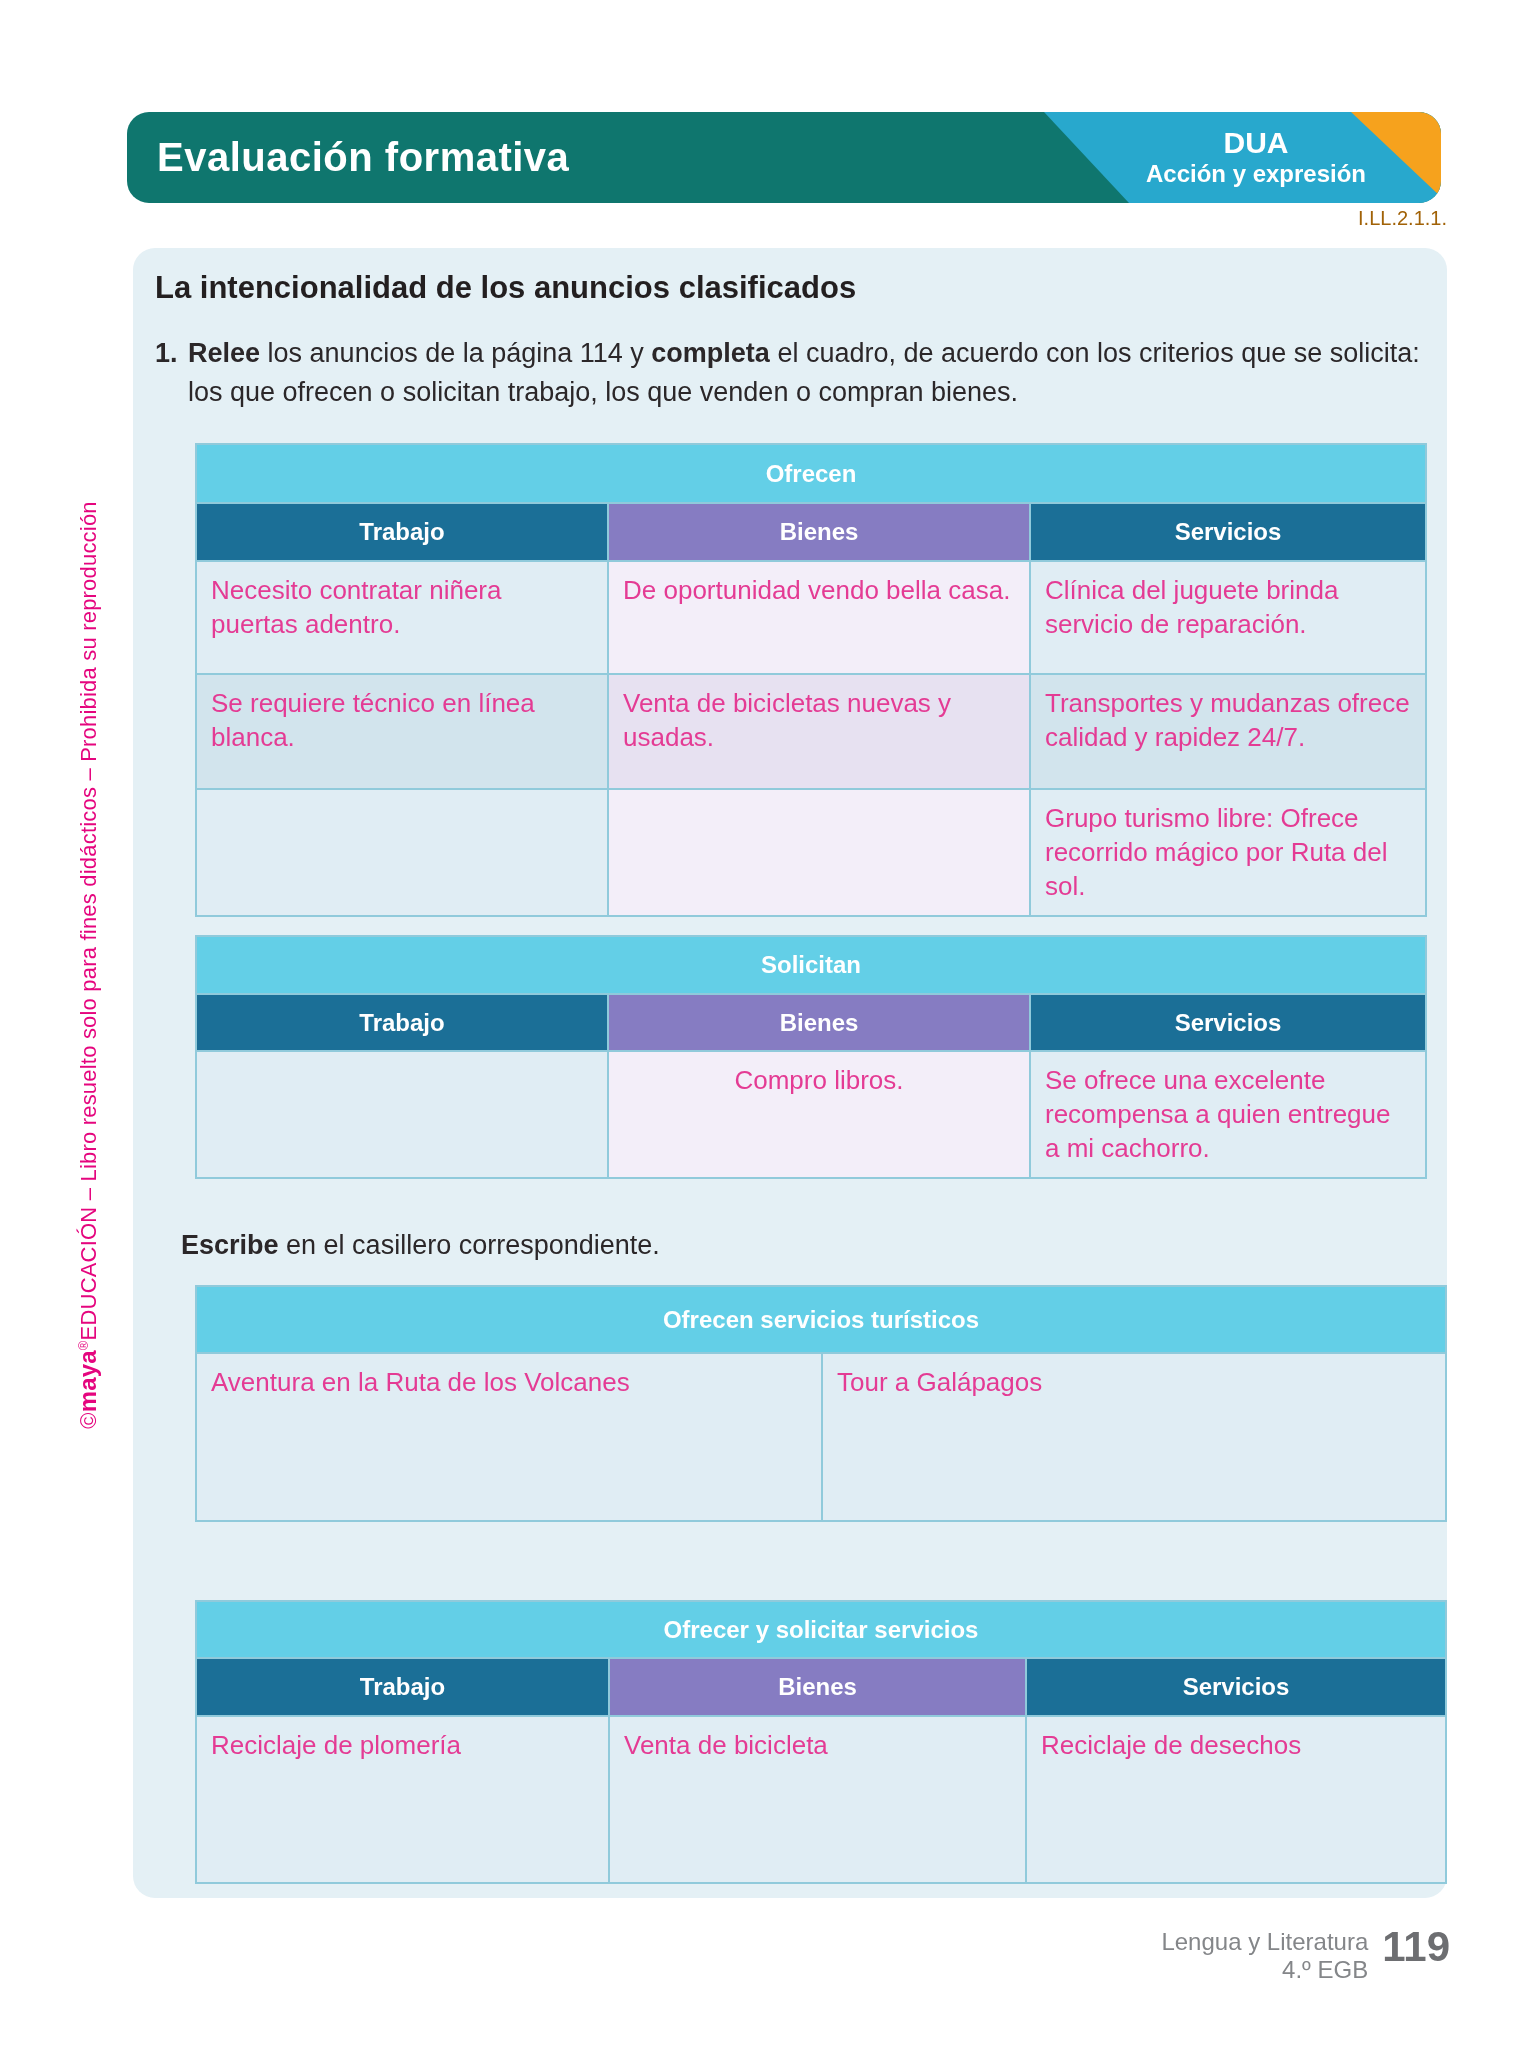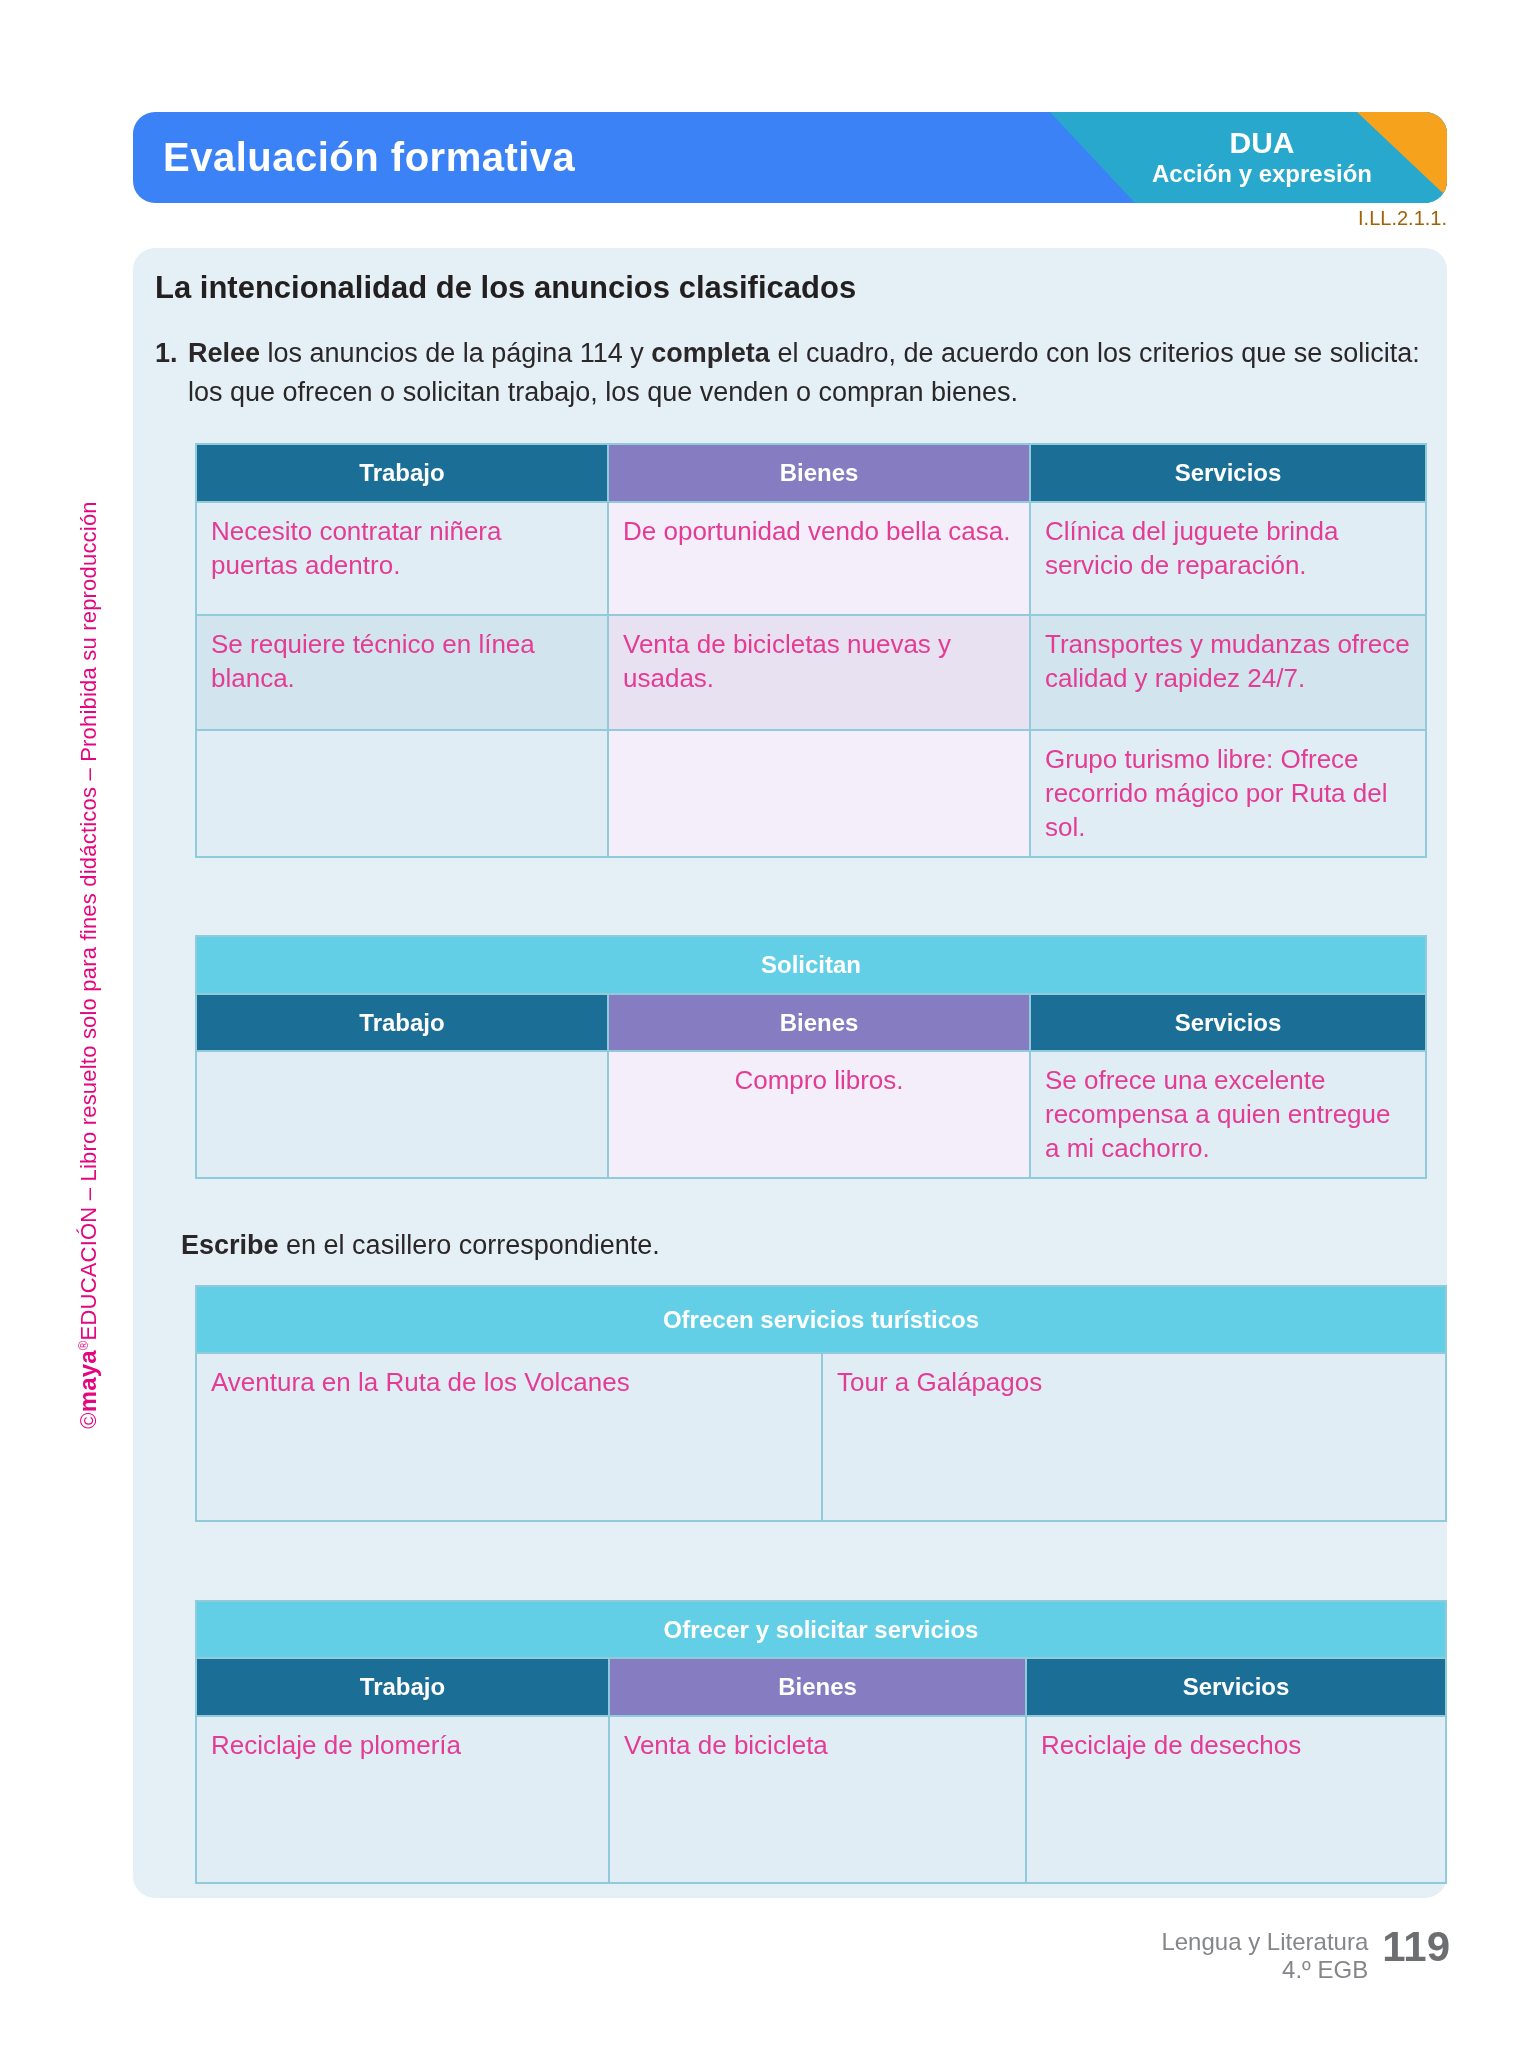--- a/index.html
+++ b/index.html
@@ -12,22 +12,22 @@
   .side-copy{
     position:absolute;top:965px;left:88px;
     transform:translate(-50%,-50%) rotate(-90deg);
     white-space:nowrap;color:#e5057e;font-size:22px;letter-spacing:.2px;
   }
   .side-copy .brand{font-weight:bold;font-size:24px;}
   .side-copy .reg{font-size:13px;vertical-align:super;}
 
   
   .band{
-    position:absolute;left:133px;top:112px;width:1314px;height:91px;
-    background:#3b82f6;border-radius:22px;overflow:hidden;
+    position:absolute;left:127px;top:112px;width:1314px;height:91px;
+    background:#0f766e;border-radius:22px;overflow:hidden;
   }
   .band-light{
     position:absolute;inset:0;background:#28a8cd;
     clip-path:polygon(917px 0,1314px 0,1314px 91px,1002px 91px);
   }
   .band-orange{
     position:absolute;inset:0;background:#f6a21d;
     clip-path:polygon(1224px 0,1314px 0,1314px 85px);
   }
   .band-title{
@@ -124,20 +124,23 @@
     <p><b>Relee</b><span> los anuncios de la página 114 y </span><b>completa</b><span> el cuadro, de acuerdo con los criterios que se solicita: los que ofrecen o solicitan trabajo, los que venden o compran bienes.</span></p>
   </div>
 
   <table class="tbl tbl1">
     <colgroup>
         <col style="width:412px">
         <col style="width:422px">
         <col style="width:396px">
       </colgroup>
     <tbody>
+        <tr style="height:59px">
+          <td class="hdr-span" colspan="3">Ofrecen</td>
+        </tr>
     <tr style="height:58px">
       <td class="hdr-teal">Trabajo</td>
       <td class="hdr-purple">Bienes</td>
       <td class="hdr-teal">Servicios</td>
     </tr>
     <tr style="height:113px">
       <td class="side-light ans">Necesito contratar niñera puertas adentro.</td>
       <td class="mid-light ans">De oportunidad vendo bella casa.</td>
       <td class="side-light ans">Clínica del juguete brinda servicio de reparación.</td>
     </tr>

